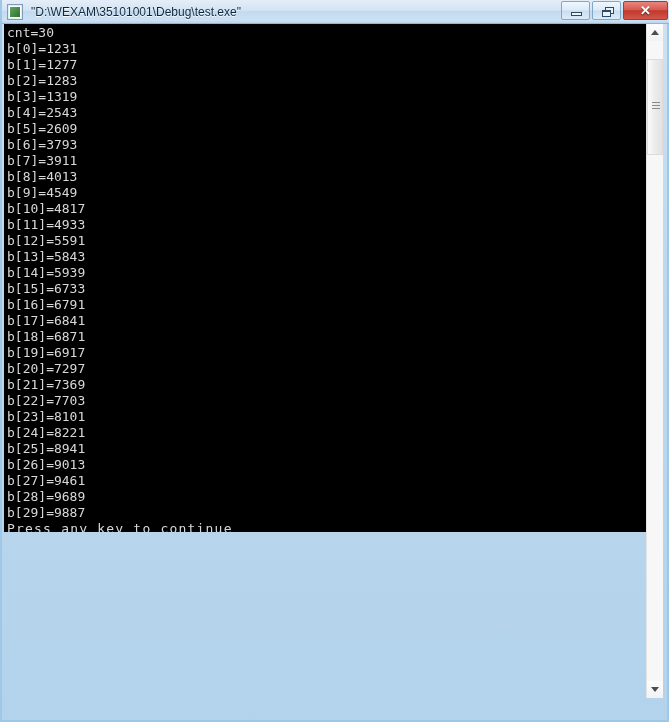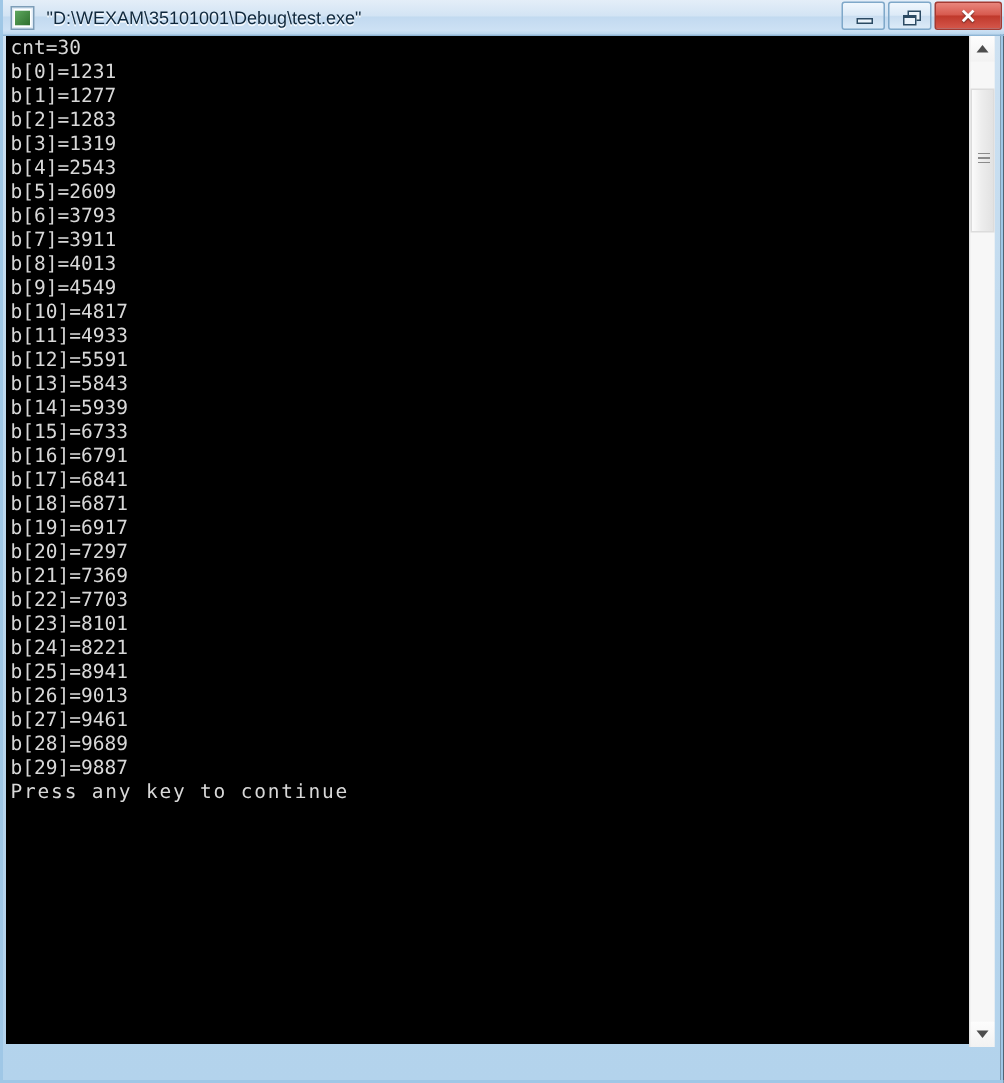--- a/index.html
+++ b/index.html
@@ -125,21 +125,21 @@
     text-shadow: 0 1px 1px rgba(0,0,0,0.55);
     font-family: "Liberation Sans", sans-serif;
   }
 
   
   .console {
     position: absolute;
     left: 2px;
     top: 24px;
     width: 642px;
-    height: 672px;
+    height: 508px;
     background: #000000;
     overflow: hidden;
   }
   .console-lines {
     position: absolute;
     left: 3px;
     top: 1px;
     font-family: "DejaVu Sans Mono", "Liberation Mono", monospace;
     font-size: 13px;
     line-height: 16px;

